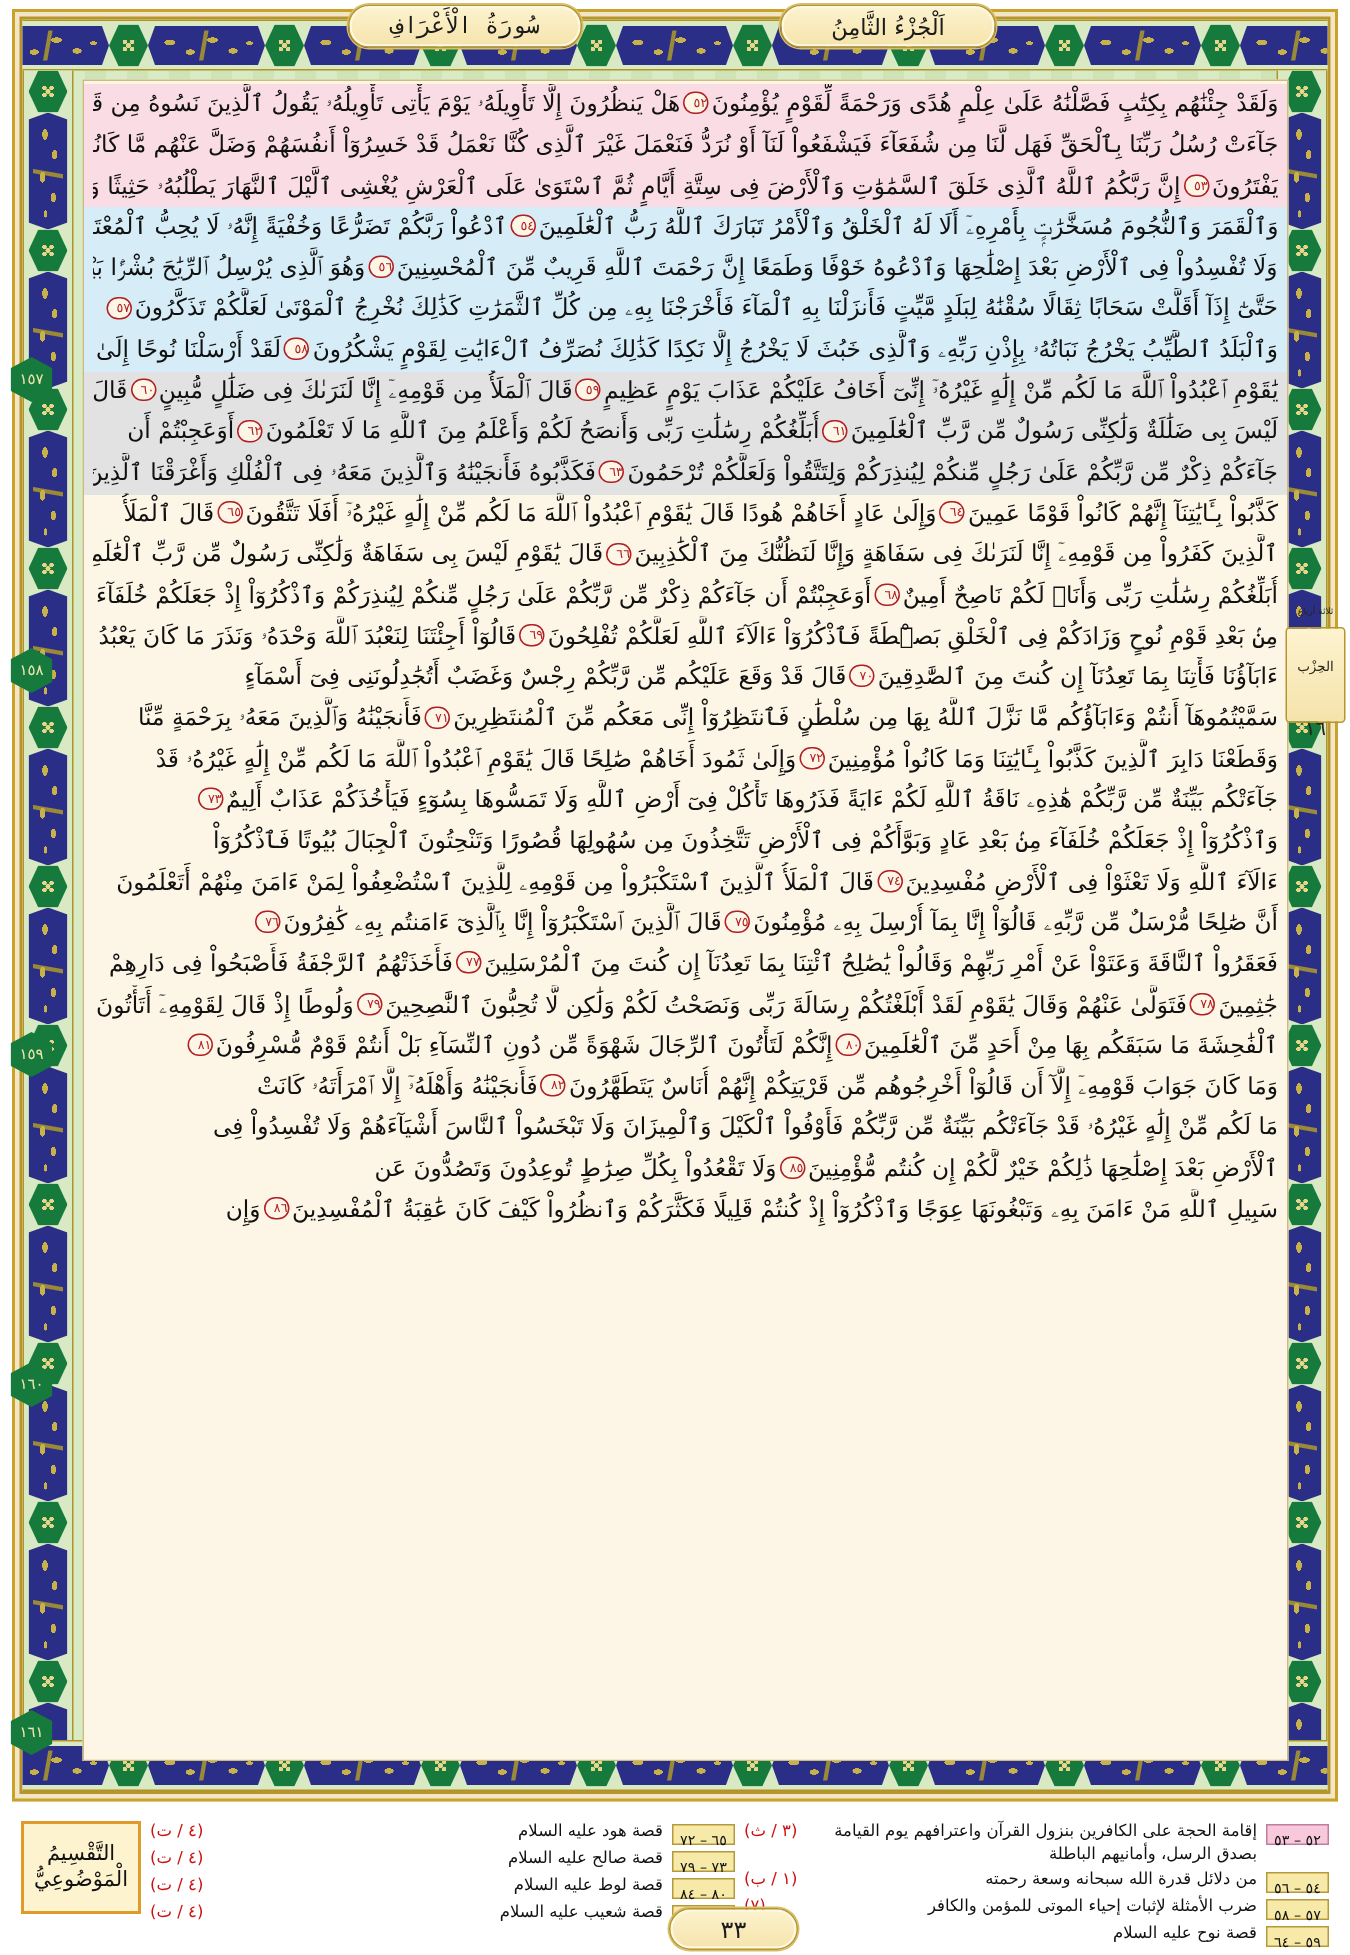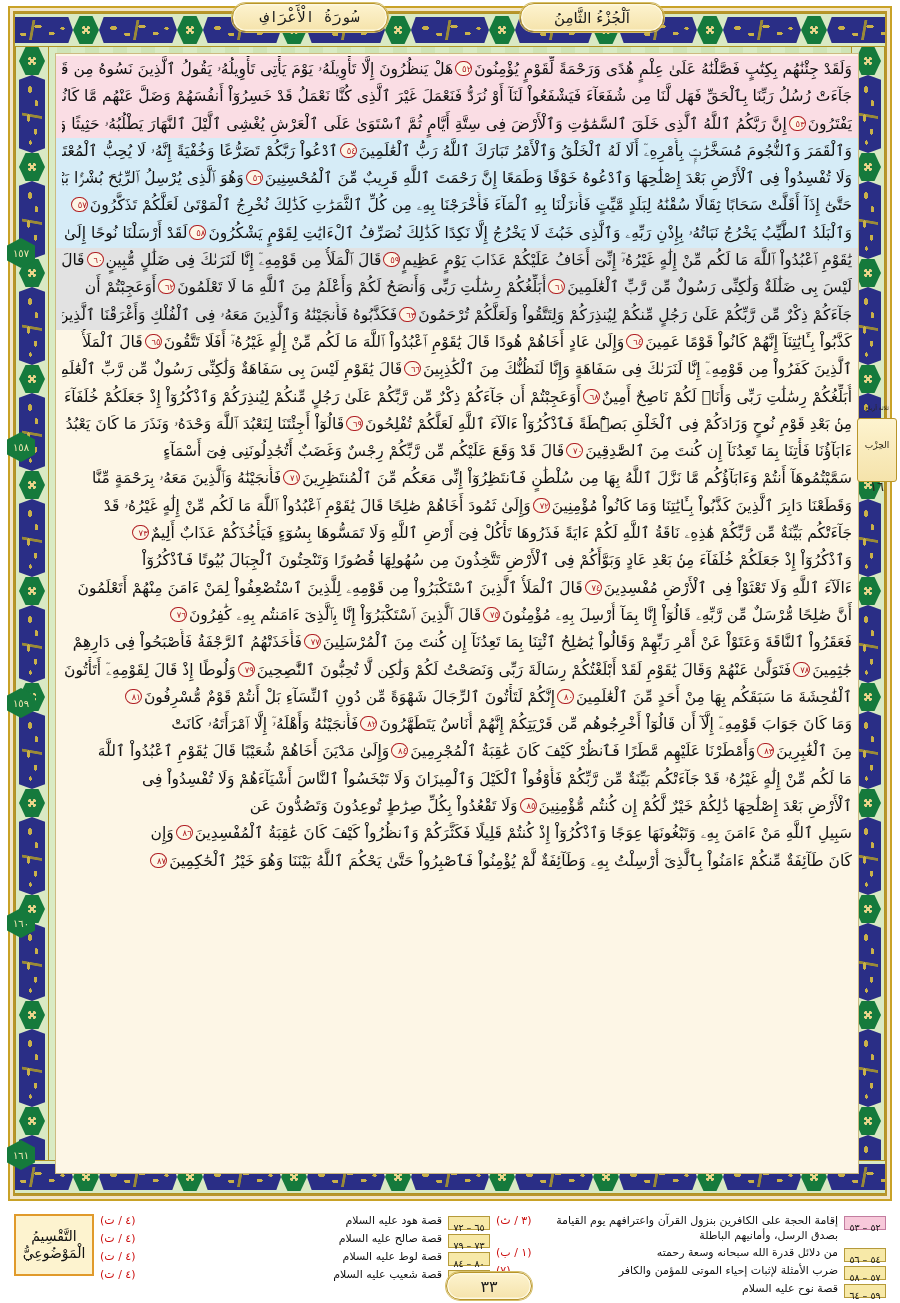--- a/index.html
+++ b/index.html
@@ -432,25 +432,23 @@
             <div class="ayah-line"><span>سَمَّيْتُمُوهَآ أَنتُمْ وَءَابَآؤُكُم مَّا نَزَّلَ ٱللَّهُ بِهَا مِن سُلْطَٰنٍ فَٱنتَظِرُوٓاْ إِنِّى مَعَكُم مِّنَ ٱلْمُنتَظِرِينَ</span><span class="ayah-num">٧١</span><span>فَأَنجَيْنَٰهُ وَٱلَّذِينَ مَعَهُۥ بِرَحْمَةٍ مِّنَّا</span></div>
             <div class="ayah-line"><span>وَقَطَعْنَا دَابِرَ ٱلَّذِينَ كَذَّبُواْ بِـَٔايَٰتِنَا وَمَا كَانُواْ مُؤْمِنِينَ</span><span class="ayah-num">٧٢</span><span>وَإِلَىٰ ثَمُودَ أَخَاهُمْ صَٰلِحًا قَالَ يَٰقَوْمِ ٱعْبُدُواْ ٱللَّهَ مَا لَكُم مِّنْ إِلَٰهٍ غَيْرُهُۥ قَدْ</span></div>
             <div class="ayah-line"><span>جَآءَتْكُم بَيِّنَةٌ مِّن رَّبِّكُمْ هَٰذِهِۦ نَاقَةُ ٱللَّهِ لَكُمْ ءَايَةً فَذَرُوهَا تَأْكُلْ فِىٓ أَرْضِ ٱللَّهِ وَلَا تَمَسُّوهَا بِسُوٓءٍ فَيَأْخُذَكُمْ عَذَابٌ أَلِيمٌ</span><span class="ayah-num">٧٣</span></div>
             <div class="ayah-line"><span>وَٱذْكُرُوٓاْ إِذْ جَعَلَكُمْ خُلَفَآءَ مِنۢ بَعْدِ عَادٍ وَبَوَّأَكُمْ فِى ٱلْأَرْضِ تَتَّخِذُونَ مِن سُهُولِهَا قُصُورًا وَتَنْحِتُونَ ٱلْجِبَالَ بُيُوتًا فَٱذْكُرُوٓاْ</span></div>
             <div class="ayah-line"><span>ءَالَآءَ ٱللَّهِ وَلَا تَعْثَوْاْ فِى ٱلْأَرْضِ مُفْسِدِينَ</span><span class="ayah-num">٧٤</span><span>قَالَ ٱلْمَلَأُ ٱلَّذِينَ ٱسْتَكْبَرُواْ مِن قَوْمِهِۦ لِلَّذِينَ ٱسْتُضْعِفُواْ لِمَنْ ءَامَنَ مِنْهُمْ أَتَعْلَمُونَ</span></div>
             <div class="ayah-line"><span>أَنَّ صَٰلِحًا مُّرْسَلٌ مِّن رَّبِّهِۦ قَالُوٓاْ إِنَّا بِمَآ أُرْسِلَ بِهِۦ مُؤْمِنُونَ</span><span class="ayah-num">٧٥</span><span>قَالَ ٱلَّذِينَ ٱسْتَكْبَرُوٓاْ إِنَّا بِٱلَّذِىٓ ءَامَنتُم بِهِۦ كَٰفِرُونَ</span><span class="ayah-num">٧٦</span></div>
             <div class="ayah-line"><span>فَعَقَرُواْ ٱلنَّاقَةَ وَعَتَوْاْ عَنْ أَمْرِ رَبِّهِمْ وَقَالُواْ يَٰصَٰلِحُ ٱئْتِنَا بِمَا تَعِدُنَآ إِن كُنتَ مِنَ ٱلْمُرْسَلِينَ</span><span class="ayah-num">٧٧</span><span>فَأَخَذَتْهُمُ ٱلرَّجْفَةُ فَأَصْبَحُواْ فِى دَارِهِمْ</span></div>
             <div class="ayah-line"><span>جَٰثِمِينَ</span><span class="ayah-num">٧٨</span><span>فَتَوَلَّىٰ عَنْهُمْ وَقَالَ يَٰقَوْمِ لَقَدْ أَبْلَغْتُكُمْ رِسَالَةَ رَبِّى وَنَصَحْتُ لَكُمْ وَلَٰكِن لَّا تُحِبُّونَ ٱلنَّٰصِحِينَ</span><span class="ayah-num">٧٩</span><span>وَلُوطًا إِذْ قَالَ لِقَوْمِهِۦٓ أَتَأْتُونَ</span></div>
             <div class="ayah-line"><span>ٱلْفَٰحِشَةَ مَا سَبَقَكُم بِهَا مِنْ أَحَدٍ مِّنَ ٱلْعَٰلَمِينَ</span><span class="ayah-num">٨٠</span><span>إِنَّكُمْ لَتَأْتُونَ ٱلرِّجَالَ شَهْوَةً مِّن دُونِ ٱلنِّسَآءِ بَلْ أَنتُمْ قَوْمٌ مُّسْرِفُونَ</span><span class="ayah-num">٨١</span></div>
             <div class="ayah-line"><span>وَمَا كَانَ جَوَابَ قَوْمِهِۦٓ إِلَّآ أَن قَالُوٓاْ أَخْرِجُوهُم مِّن قَرْيَتِكُمْ إِنَّهُمْ أُنَاسٌ يَتَطَهَّرُونَ</span><span class="ayah-num">٨٢</span><span>فَأَنجَيْنَٰهُ وَأَهْلَهُۥٓ إِلَّا ٱمْرَأَتَهُۥ كَانَتْ</span></div>
-            <div class="ayah-line"><span>مِنَ ٱلْغَٰبِرِينَ</span><span class="ayah-num">٨٣</span><span>وَأَمْطَرْنَا عَلَيْهِم مَّطَرًا فَٱنظُرْ كَيْفَ كَانَ عَٰقِبَةُ ٱلْمُجْرِمِينَ</span><span class="ayah-num">٨٤</span><span>وَإِلَىٰ مَدْيَنَ أَخَاهُمْ شُعَيْبًا قَالَ يَٰقَوْمِ ٱعْبُدُواْ ٱللَّهَ</span></div>
             <div class="ayah-line"><span>مَا لَكُم مِّنْ إِلَٰهٍ غَيْرُهُۥ قَدْ جَآءَتْكُم بَيِّنَةٌ مِّن رَّبِّكُمْ فَأَوْفُواْ ٱلْكَيْلَ وَٱلْمِيزَانَ وَلَا تَبْخَسُواْ ٱلنَّاسَ أَشْيَآءَهُمْ وَلَا تُفْسِدُواْ فِى</span></div>
             <div class="ayah-line"><span>ٱلْأَرْضِ بَعْدَ إِصْلَٰحِهَا ذَٰلِكُمْ خَيْرٌ لَّكُمْ إِن كُنتُم مُّؤْمِنِينَ</span><span class="ayah-num">٨٥</span><span>وَلَا تَقْعُدُواْ بِكُلِّ صِرَٰطٍ تُوعِدُونَ وَتَصُدُّونَ عَن</span></div>
             <div class="ayah-line"><span>سَبِيلِ ٱللَّهِ مَنْ ءَامَنَ بِهِۦ وَتَبْغُونَهَا عِوَجًا وَٱذْكُرُوٓاْ إِذْ كُنتُمْ قَلِيلًا فَكَثَّرَكُمْ وَٱنظُرُواْ كَيْفَ كَانَ عَٰقِبَةُ ٱلْمُفْسِدِينَ</span><span class="ayah-num">٨٦</span><span>وَإِن</span></div>
-            <div class="ayah-line"><span>كَانَ طَآئِفَةٌ مِّنكُمْ ءَامَنُواْ بِٱلَّذِىٓ أُرْسِلْتُ بِهِۦ وَطَآئِفَةٌ لَّمْ يُؤْمِنُواْ فَٱصْبِرُواْ حَتَّىٰ يَحْكُمَ ٱللَّهُ بَيْنَنَا وَهُوَ خَيْرُ ٱلْحَٰكِمِينَ</span><span class="ayah-num">٨٧</span></div>
           </div>
       </div>
 
     </div>
   </div>
 
   <div class="cartouche surah">
     <span>سُورَةُ الْأَعْرَافِ</span>
   </div>
   <div class="cartouche juz">

